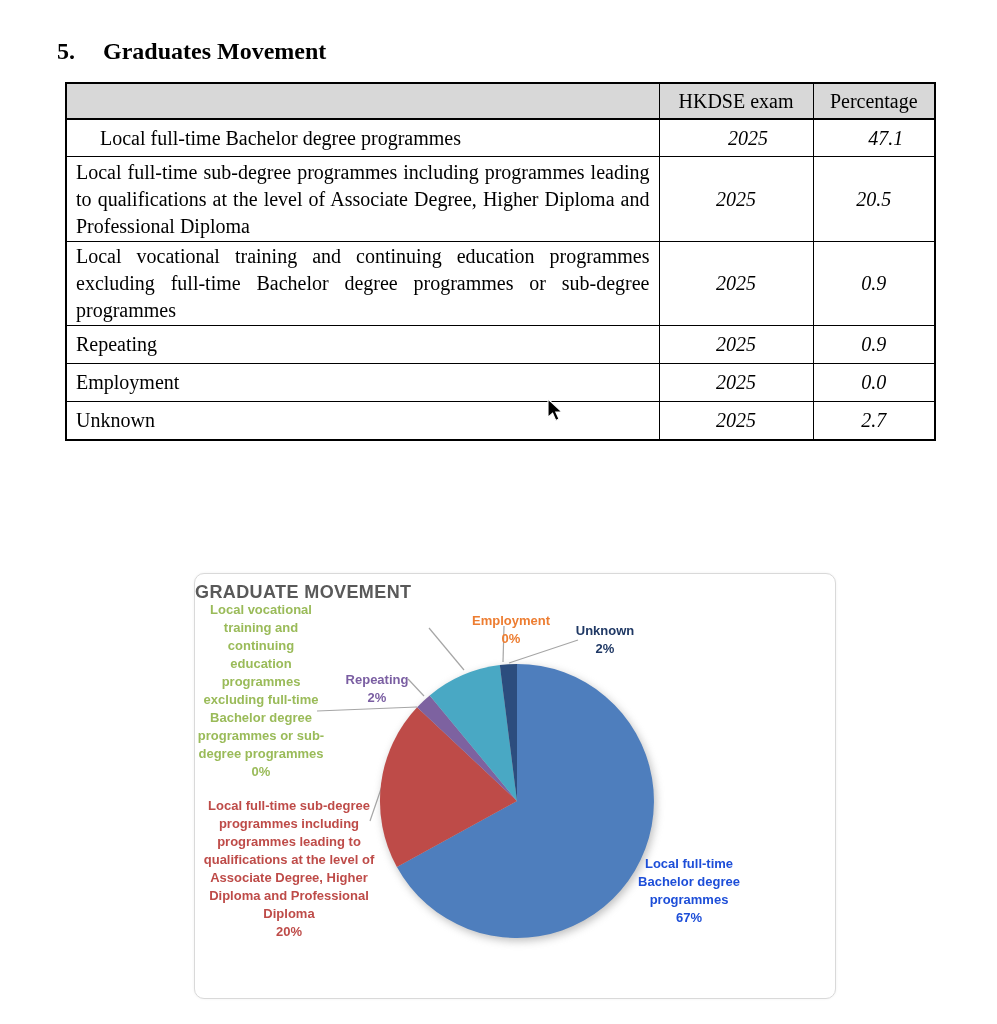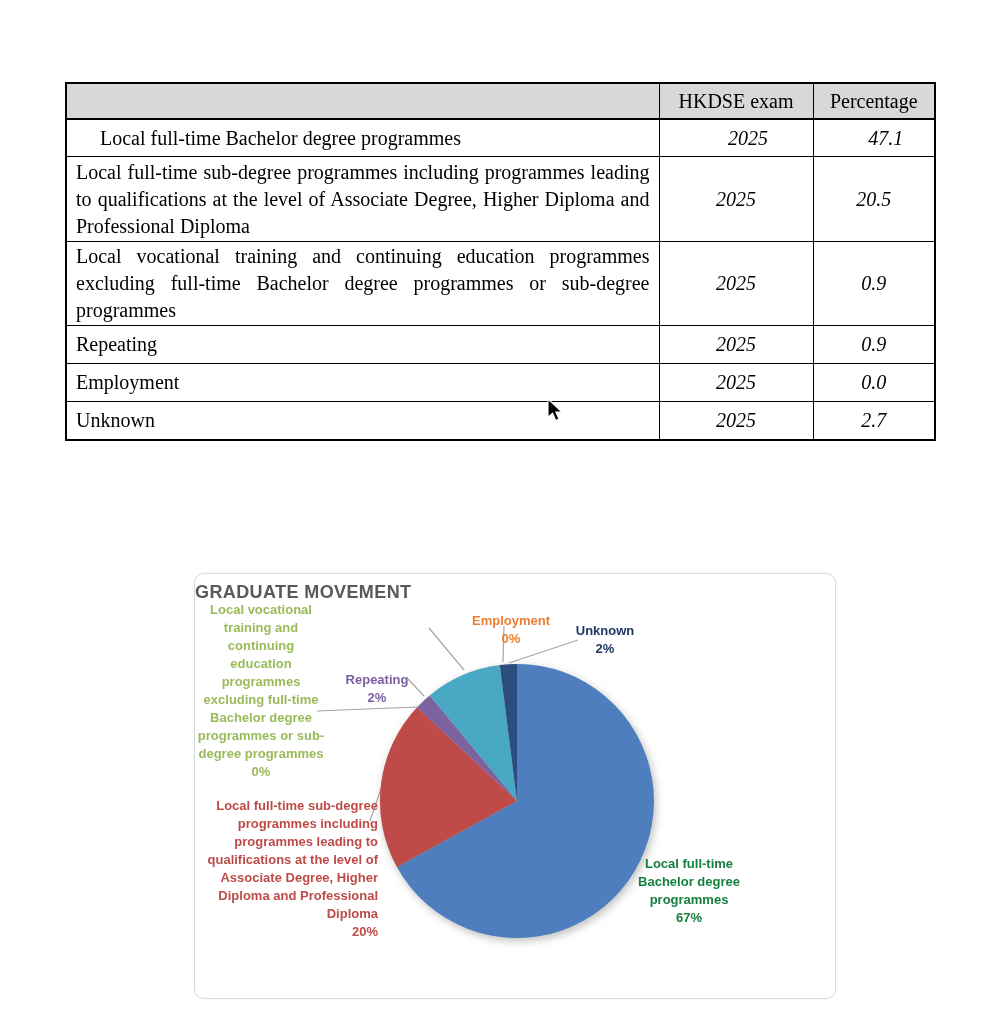--- a/index.html
+++ b/index.html
@@ -33,31 +33,34 @@
                font-weight:bold;color:#595959;letter-spacing:.4px;}
   .chart-svg{position:absolute;left:0;top:0;width:640px;height:424px;}
   #pie-g{filter:drop-shadow(2px 3px 4px rgba(110,110,110,.45));}
   .pie-label{position:absolute;font-size:13px;line-height:18px;font-weight:bold;
              text-align:center;white-space:pre;}
   .lbl-vocational{left:0px;top:13px;width:132px;margin-top:14px;}
   .lbl-studying{left:95px;top:25px;width:150px;}
   .lbl-repeating{left:137px;top:97px;width:90px;}
   .lbl-employment{left:260px;top:38px;width:112px;}
   .lbl-unknown{left:364px;top:48px;width:92px;}
-  .lbl-subdegree{left:5px;top:223px;width:178px;text-align:right;}
+  .lbl-subdegree{left:5px;top:223px;width:178px;}
   .lbl-bachelor{left:420px;top:281px;width:148px;}
 
   
   .cursor{position:absolute;left:547px;top:398px;width:17px;height:24px;}
 </style>
 </head>
 <body>
 
 <div class="page">
 
+  <div class="heading">
+    <span>5.</span><span class="ttl">Graduates Movement</span>
+  </div>
 
   <table class="gtable">
     <colgroup>
         <col style="width:593px">
         <col style="width:154px">
         <col style="width:122px">
       </colgroup>
     <thead>
       <tr>
         <th></th>
@@ -137,21 +140,21 @@
     <div class="pie-label lbl-unknown" style="color: rgb(31, 56, 100);">Unknown
 2%</div>
     <div class="pie-label lbl-subdegree" style="color: rgb(190, 75, 72);">Local full-time sub-degree
 programmes including
 programmes leading to
 qualifications at the level of
 Associate Degree, Higher
 Diploma and Professional
 Diploma
 20%</div>
-    <div class="pie-label lbl-bachelor" style="color: #15803d;">Local full-time
+    <div class="pie-label lbl-bachelor" style="color: #1d4ed8;">Local full-time
 Bachelor degree
 programmes
 67%</div>
   </div>
 
   <svg class="cursor" viewBox="0 0 17 24">
     <polygon points="1,1 1,19.2 5.6,15.2 8.8,22.4 12.0,21.0 8.8,14.0 15.0,14.0" fill="#000000" stroke="#ffffff" stroke-width="1.1"></polygon>
   </svg>
 
 </div>

